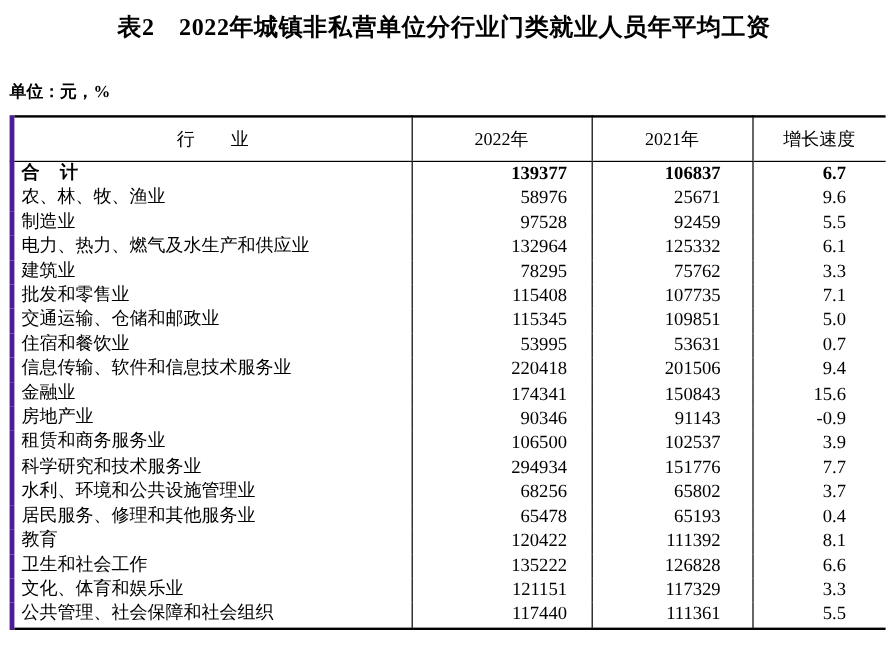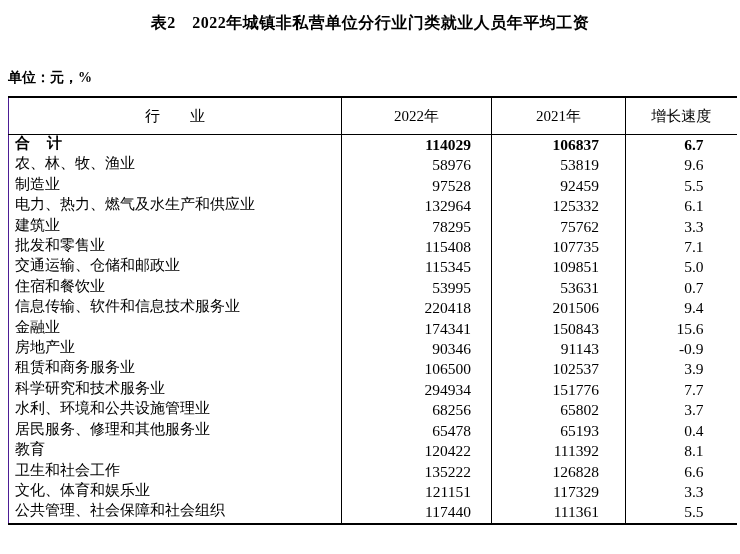--- a/index.html
+++ b/index.html
@@ -8,42 +8,42 @@
     background: #ffffff;
     width: 740px;
     height: 554px;
     overflow: hidden;
     color: #000;
     font-family: "DejaVu Sans", sans-serif;
   }
   .title {
     padding-top: 13px;
     text-align: center;
-    font-size: 16px;
+    font-size: 20px;
     line-height: 20px;
     font-weight: bold;
     font-family: "Liberation Serif", "DejaVu Serif", serif;
     letter-spacing: 0.5px;
   }
   .unit-note {
     width: 726px;
     margin: 35px 0 0 8px;
     font-size: 14px;
     line-height: 20px;
     font-weight: bold;
     font-family: "Liberation Serif", "DejaVu Serif", serif;
   }
   table.wage-table {
     margin: 8px 0 0 8px;
     width: 728px;
     border-collapse: collapse;
     table-layout: fixed;
     border-top: 2.5px solid #000;
     border-bottom: 2px solid #000;
-    border-left: 1px solid #4c1d95;
+    border-left: 4px solid #4c1d95;
   }
   col.c1 { width: 333px; }
   col.c2 { width: 150px; }
   col.c3 { width: 134px; }
   col.c4 { width: 111px; }
   thead th {
     height: 36px;
     font-weight: normal;
     font-size: 15px;
     text-align: center;
@@ -97,28 +97,28 @@
     <tr>
       <th>行　　业</th>
       <th>2022年</th>
       <th>2021年</th>
       <th>增长速度</th>
     </tr>
   </thead>
   <tbody id="table-body">
       <tr class="total">
     <td class="industry">合　计</td>
-    <td class="num y2022">114029</td>
+    <td class="num y2022">139377</td>
     <td class="num y2021">106837</td>
     <td class="num growth">6.7</td>
   </tr>
       <tr>
     <td class="industry">农、林、牧、渔业</td>
     <td class="num y2022">58976</td>
-    <td class="num y2021">53819</td>
+    <td class="num y2021">25671</td>
     <td class="num growth">9.6</td>
   </tr>
       <tr>
     <td class="industry">制造业</td>
     <td class="num y2022">97528</td>
     <td class="num y2021">92459</td>
     <td class="num growth">5.5</td>
   </tr>
       <tr>
     <td class="industry">电力、热力、燃气及水生产和供应业</td>

